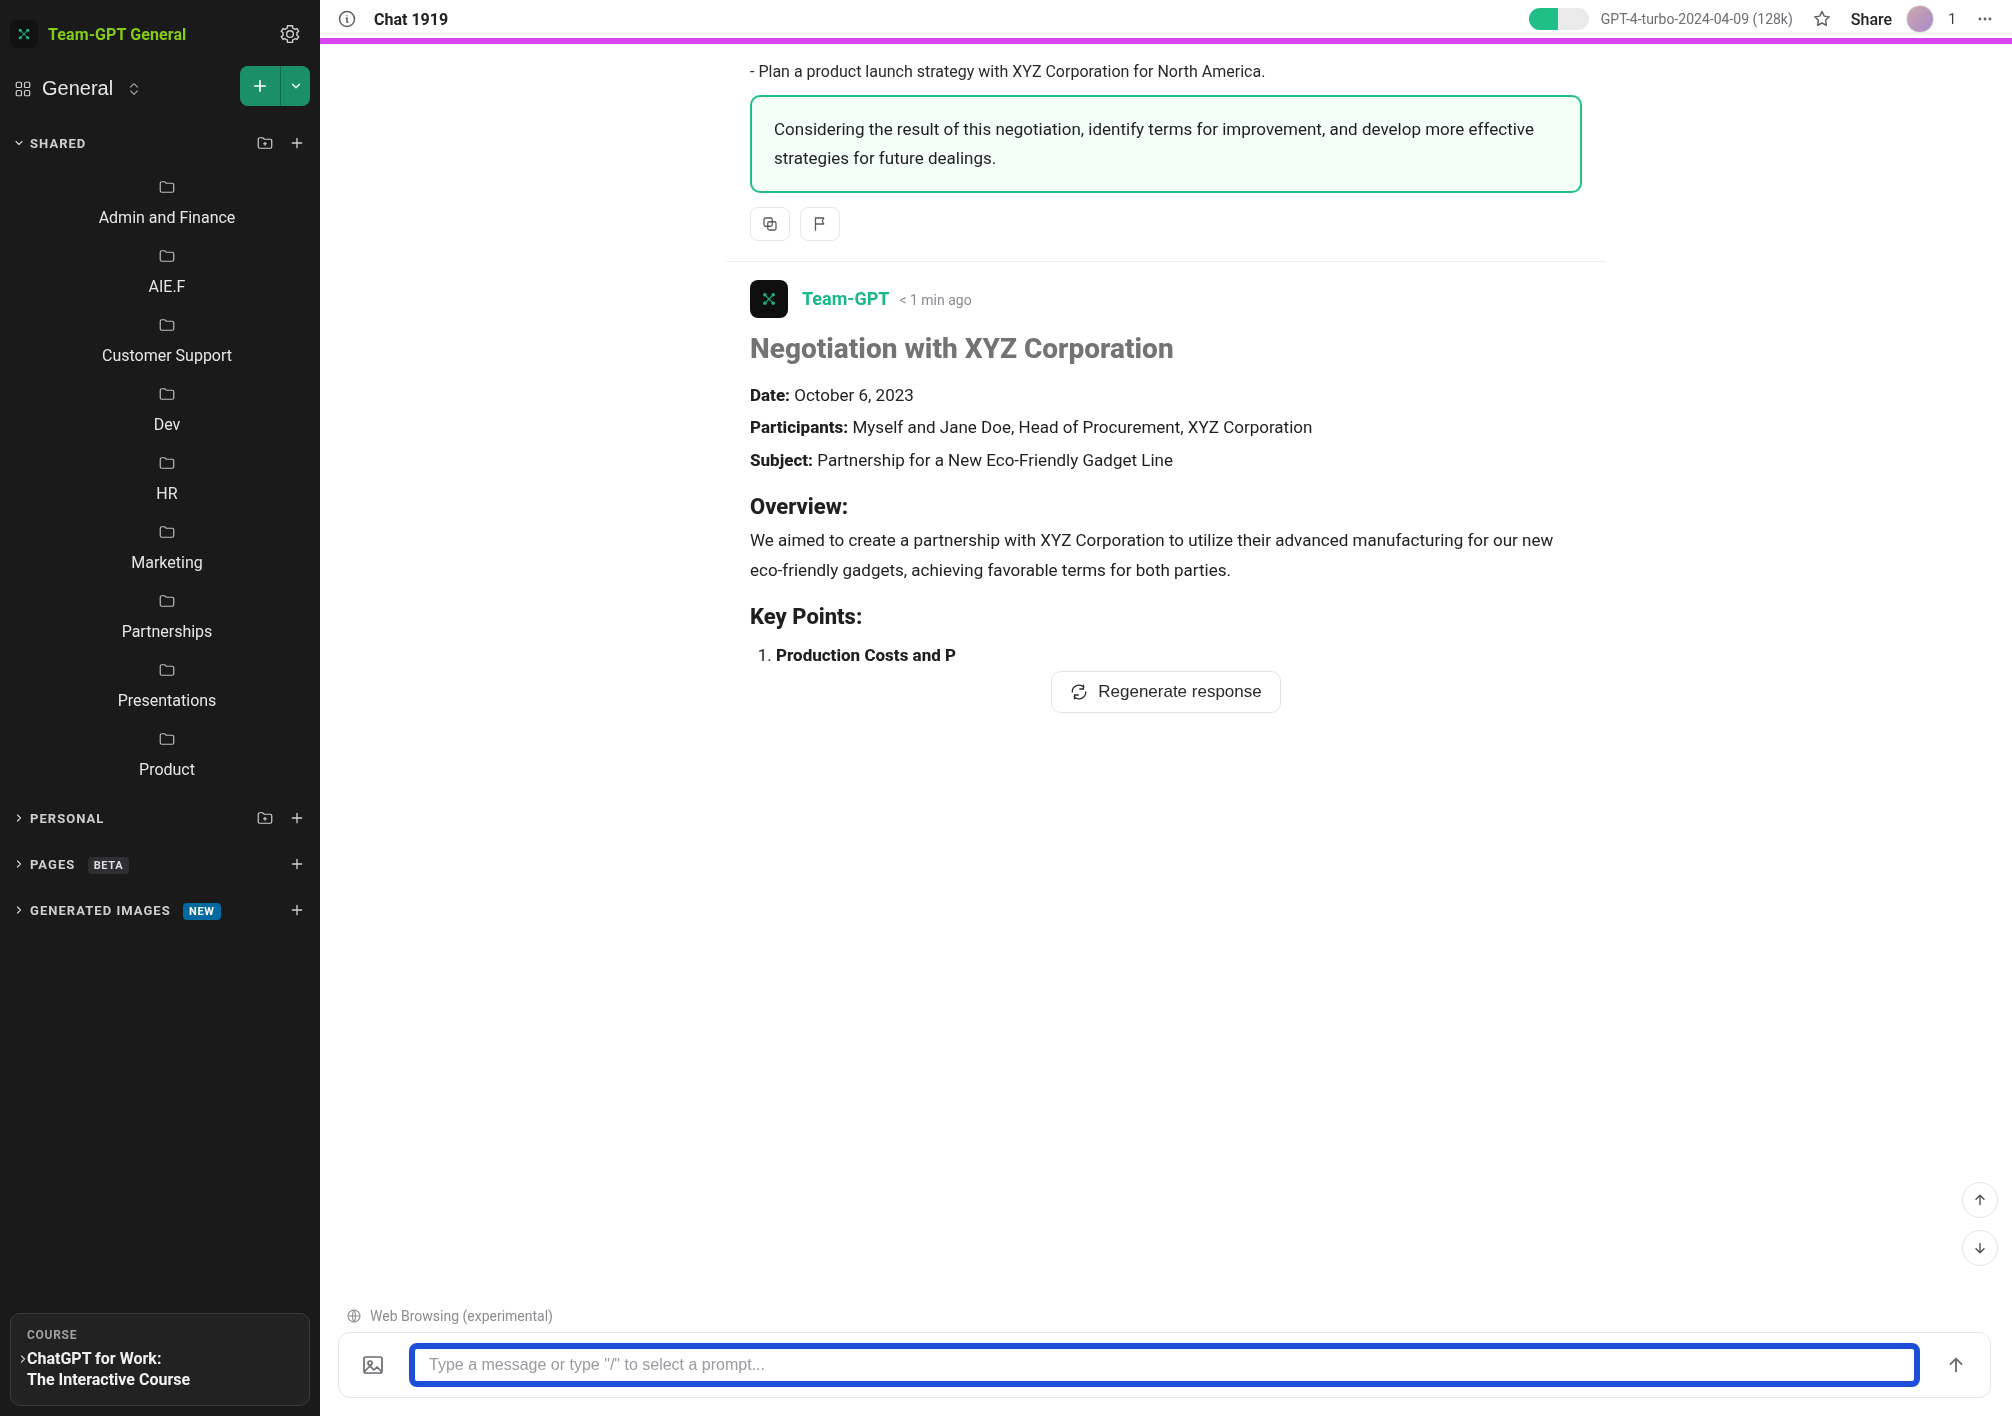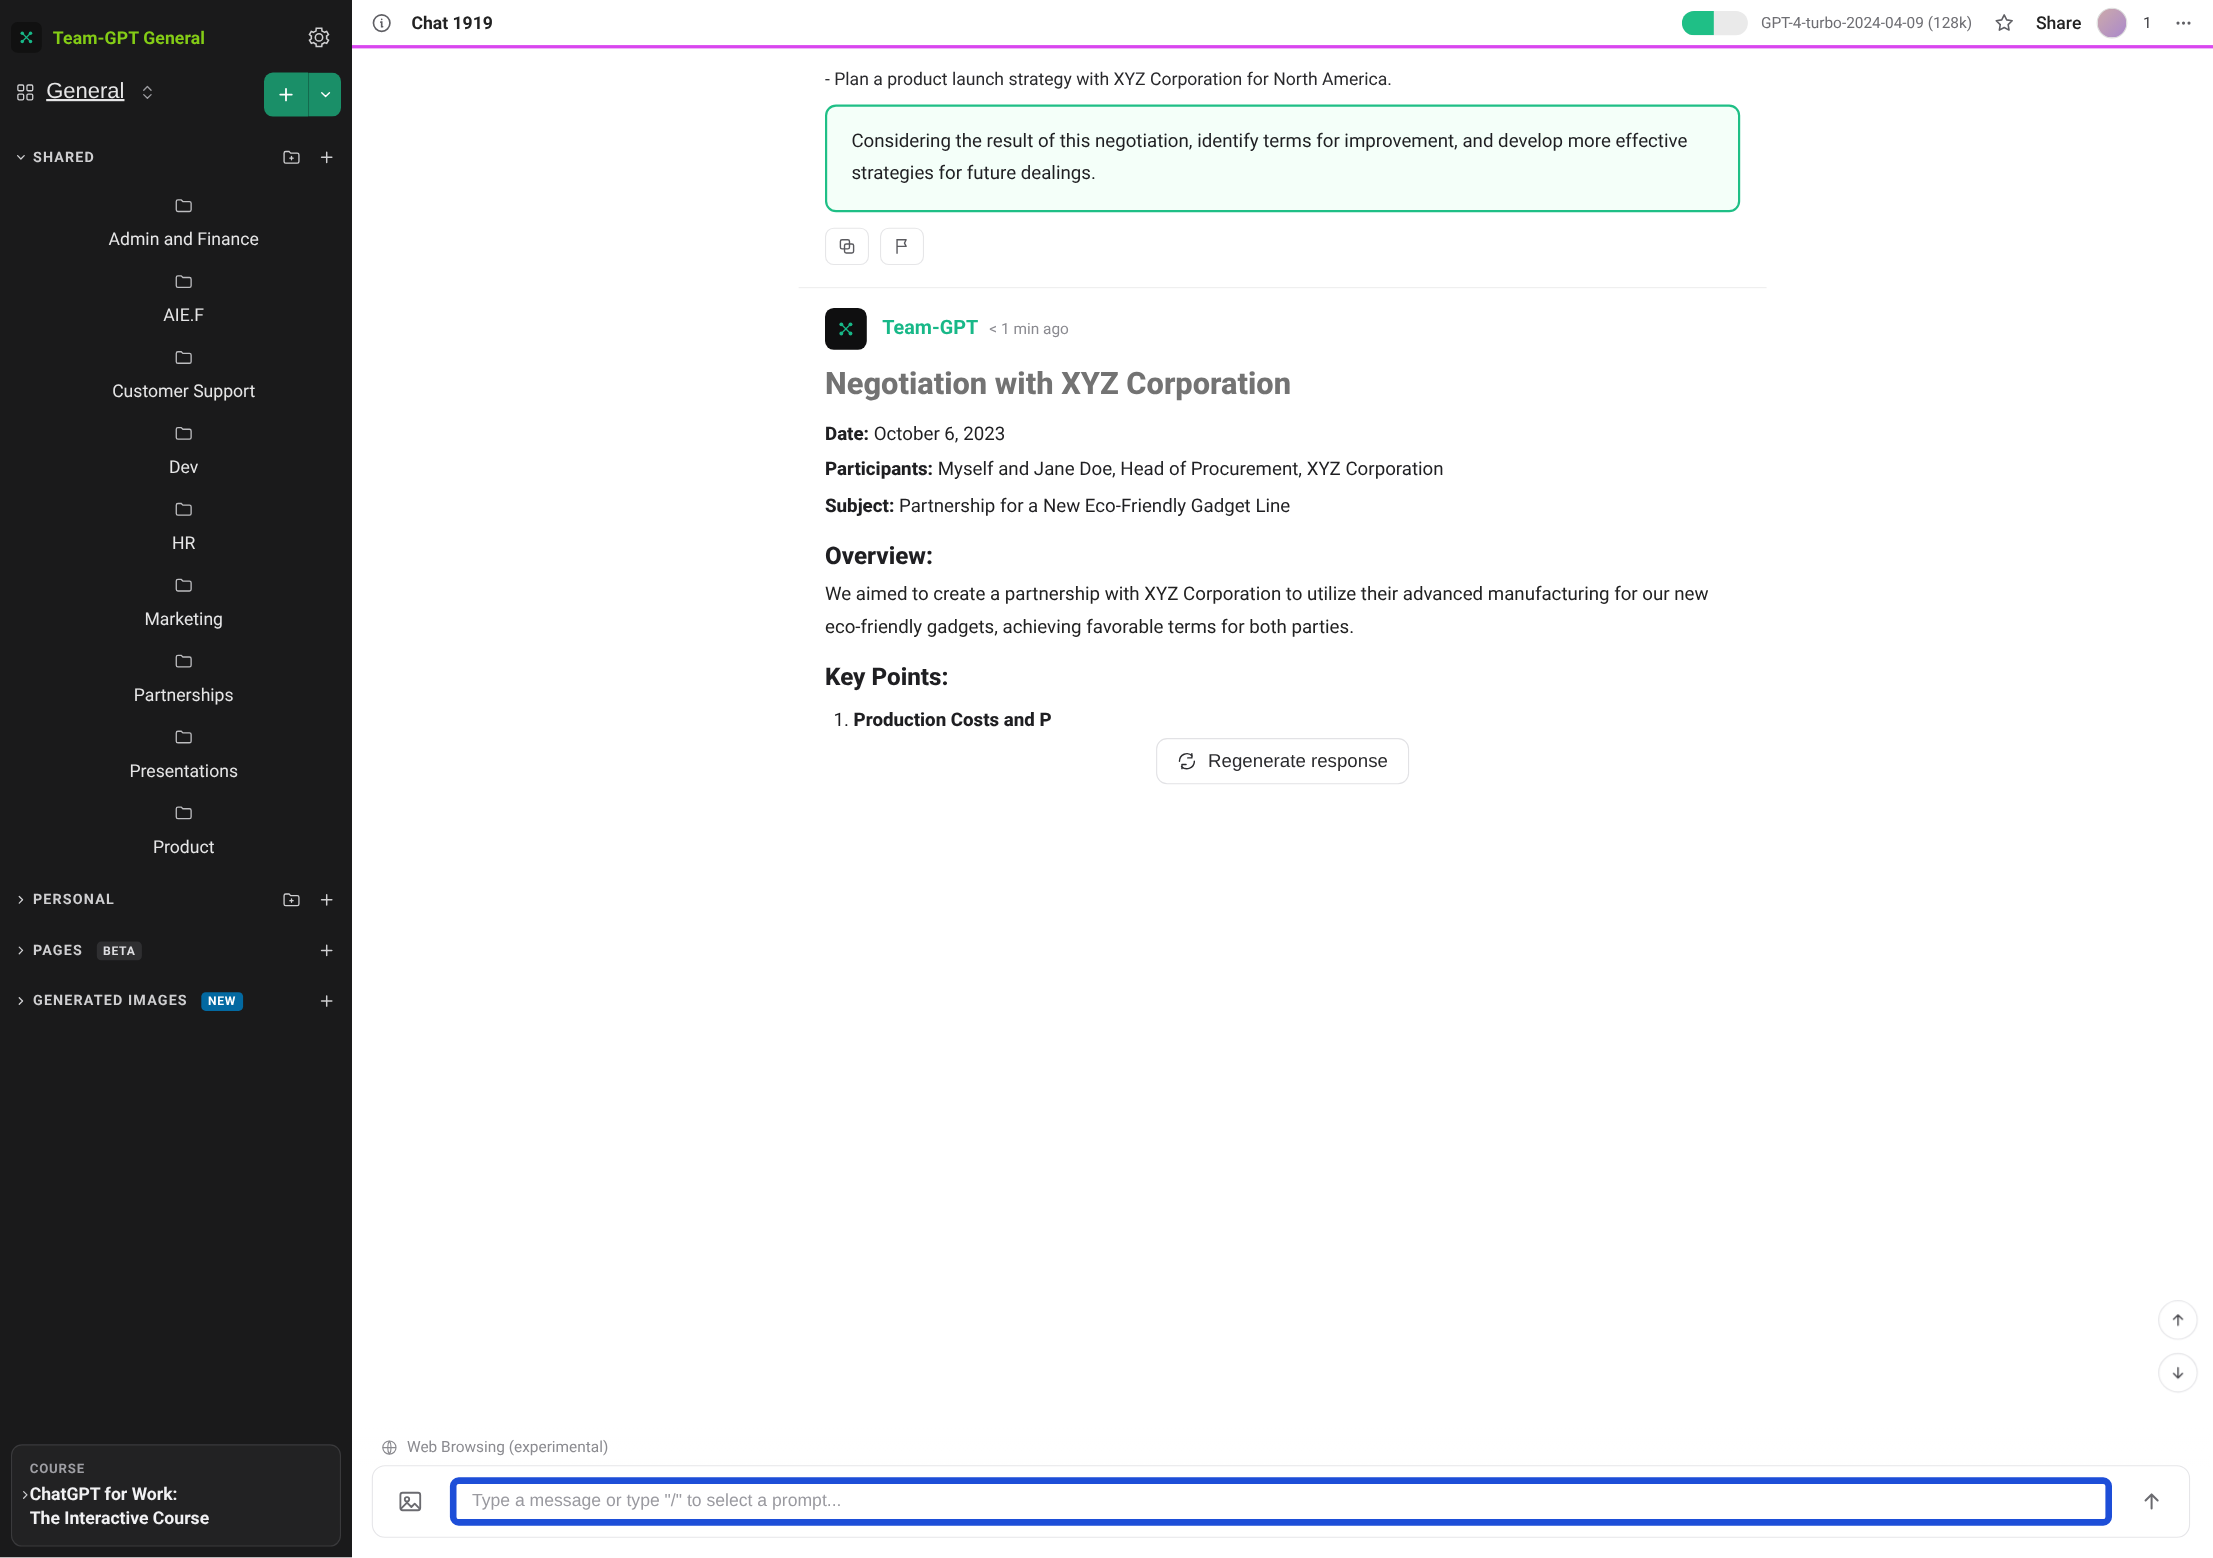--- a/index.html
+++ b/index.html
@@ -7,21 +7,21 @@
   body { display:flex; }
 
   
   .sidebar { width: 320px; flex:0 0 320px; background:#1a1a1b; color:#e6e6e7; display:flex; flex-direction:column; height:100vh; }
   .sb-header { display:flex; align-items:center; padding:18px 14px 10px 10px; gap:10px; }
   .brand-logo { width:28px; height:28px; border-radius:6px; background:#111; display:flex; align-items:center; justify-content:center; }
   .brand-logo svg { width:18px; height:18px; }
   .brand-name { color:#84cc16; font-weight:700; font-size:16px; letter-spacing:.1px; flex:1; }
   .gear-btn { width:32px; height:32px; border:none; background:transparent; color:#cfcfd1; display:flex; align-items:center;justify-content:center; border-radius:6px; cursor:pointer; }
 
-  .ws-row { display:flex; align-items:flex-start; padding:6px 10px 14px 10px;text-decoration:underline; }
+  .ws-row { display:flex; align-items:flex-end; padding:6px 10px 14px 10px; }
   .ws-left { flex:1; display:flex; align-items:center; gap:10px; background:transparent; border:none; color:#e6e6e7; cursor:pointer; padding:6px 4px; border-radius:8px; }
   .ws-name { font-size:20px; }
   .ws-sort { width:22px; height:22px; color:#9c9ca0; display:flex; align-items:center; justify-content:center; }
   .new-btn { height:40px; width:40px; border:none; background:#1a8f68; color:#fff; border-radius:8px 0 0 8px; display:flex; align-items:center; justify-content:center; cursor:pointer; }
   .new-btn.split { width:30px; border-left:1px solid rgba(0,0,0,.25); border-radius:0 8px 8px 0; }
 
   .section-row { display:flex; align-items:center; padding:10px 10px; color:#cfcfd1; }
   .section-row .caret { width:18px; height:18px; display:flex; align-items:center; justify-content:center; color:#cfcfd1; margin-right:2px; }
   .section-row .title { flex:1; font-size:13px; letter-spacing:.08em; font-weight:700; }
   .section-row .actions { display:flex; gap:6px; }
@@ -35,21 +35,21 @@
   .badge { font-size:11px; font-weight:700; letter-spacing:.06em; background:#2f2f31; color:#dedee1; padding:2px 6px; border-radius:4px; margin-left:8px; }
   .badge.green { background:#0369a1; color:#fff; }
 
   .course-card { margin:10px; padding:14px 16px; background:#222223; border:1px solid #3a3a3c; border-radius:10px; position:relative; }
   .course-kicker { font-size:12px; color:#9f9fa4; letter-spacing:.06em; font-weight:700; margin-bottom:6px; }
   .course-title { font-size:16px; font-weight:700; color:#f1f1f3; line-height:1.35; }
   .course-caret { position:absolute; left:6px; top:50%; transform:translateY(-50%); color:#c9c9cc; }
 
   
   .main { flex:1; display:flex; flex-direction:column; height:100vh; min-width:0; }
-  .topbar { height:44px; display:flex; align-items:center; gap:14px; padding:0 12px; border-bottom:3px solid #d946ef; }
+  .topbar { height:44px; display:flex; align-items:center; gap:14px; padding:0 12px; border-bottom:6px solid #d946ef; }
   .tb-left { display:flex; align-items:center; gap:12px; flex:1; min-width:0; }
   .tb-title { font-size:16px; font-weight:700; color:#222; white-space:nowrap; }
   .ctx-pill { display:flex; align-items:center; height:22px; border-radius:999px; background:#eaeaea; overflow:hidden; }
   .ctx-fill { height:100%; background:#1fbf86; }
   .model { color:#6e6e73; font-size:14px; white-space:nowrap; }
   .star-btn, .more-btn { width:30px; height:30px; border:none; background:transparent; display:flex; align-items:center; justify-content:center; color:#5f5f64; border-radius:6px; cursor:pointer; }
   .share { color:#222; font-weight:500; cursor:pointer; }
   .avatar { width:28px; height:28px; border-radius:50%; background:linear-gradient(135deg,#caa 0%, #a8c 100%); border:1px solid #ddd; }
   .avcount { font-size:14px; color:#3b3b3f; }
 

